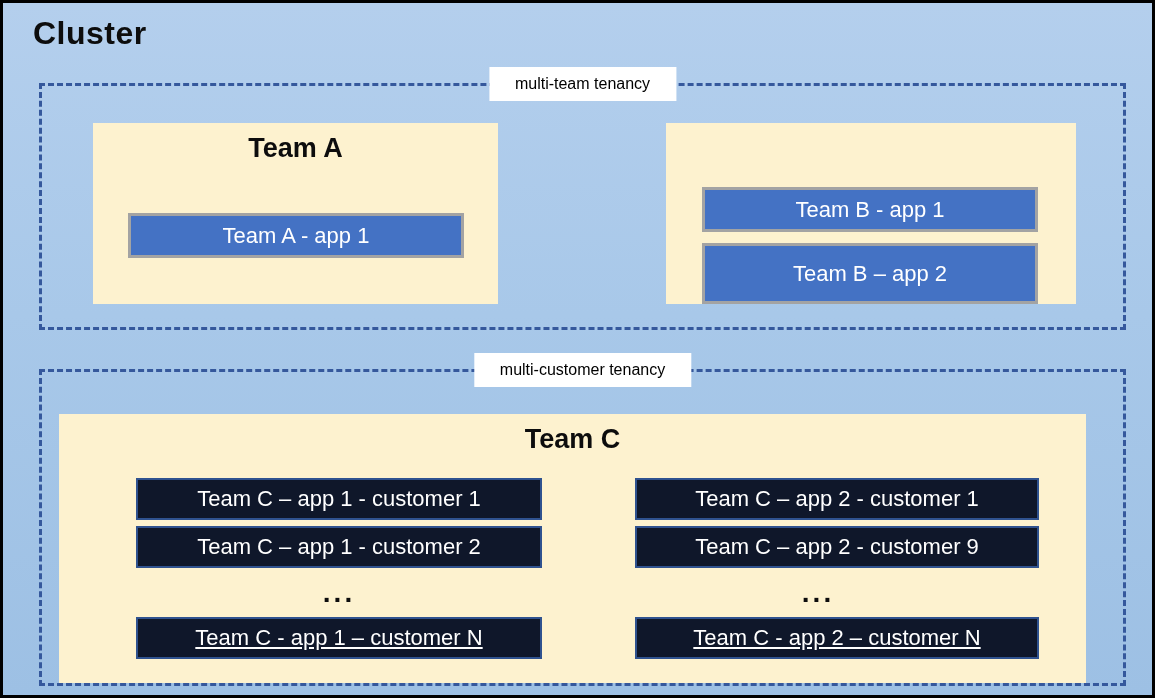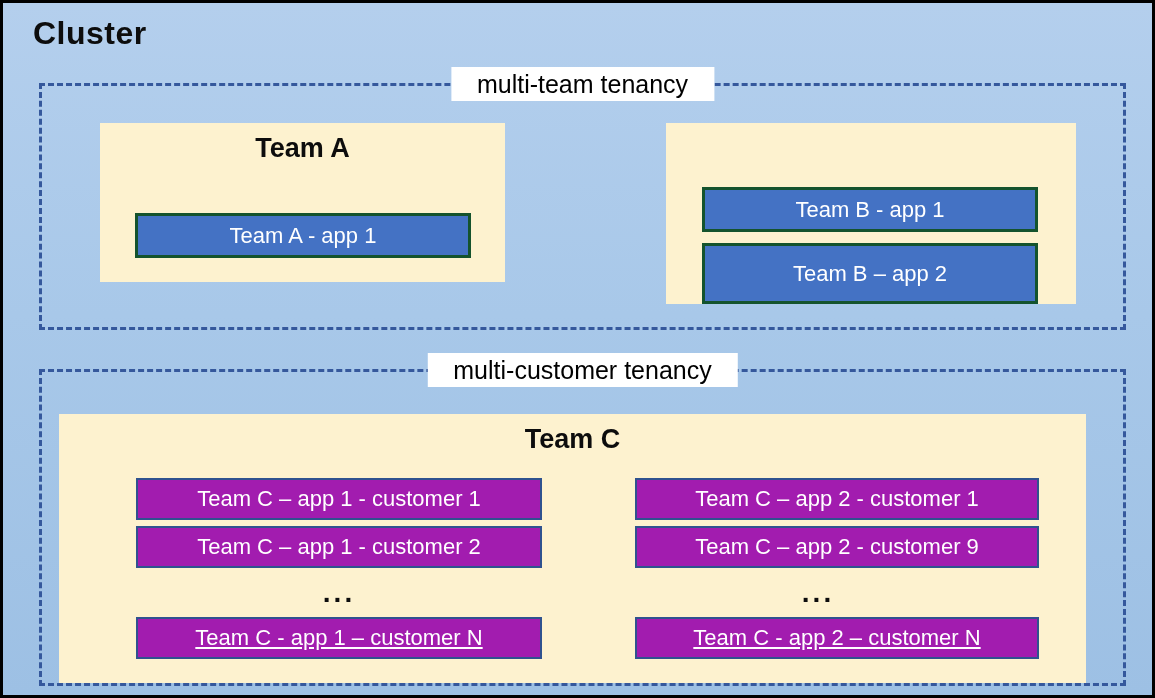--- a/index.html
+++ b/index.html
@@ -36,63 +36,63 @@
     border: 3px dashed #35589c;
   }
   .tenancy-team    { left: 36px; top: 80px;  width: 1087px; height: 247px; }
   .tenancy-customer{ left: 36px; top: 366px; width: 1087px; height: 317px; }
   .tenancy-label {
     position: absolute;
     left: 50%; top: -19px;
     transform: translateX(-50%);
     background: #ffffff;
     color: #000000;
-    font-size: 25px;
+    font-size: 16px;
     line-height: 34px;
     height: 34px;
     padding: 0 26px;
     white-space: nowrap;
     z-index: 3;
   }
   .team {
     position: absolute;
     background: #fdf2cf;
     box-sizing: border-box;
   }
-  .team-a { left: 58px;  top: 37px; width: 405px;  height: 159px; }
+  .team-a { left: 51px;  top: 37px; width: 405px;  height: 181px; }
   .team-b { left: 624px; top: 37px; width: 410px;  height: 181px; }
   .team-c { left: 17px;  top: 42px; width: 1027px; height: 269px; }
   .team-title {
     position: absolute;
     left: 0; right: 0;
     top: 10px;
     text-align: center;
     font-size: 27px;
     font-weight: bold;
     color: #0d0d0d;
   }
   .app {
     position: absolute;
     box-sizing: border-box;
     background: #4472c4;
-    border: 3px solid #14532d;
+    border: 3px solid #a3a3a3;
     color: #ffffff;
     font-size: 22px;
     display: flex;
     align-items: center;
     justify-content: center;
     white-space: nowrap;
   }
   .team-a .app-1 { left: 35px; top: 90px;  width: 336px; height: 45px; }
   .team-b .app-1 { left: 36px; top: 64px;  width: 336px; height: 45px; }
   .team-b .app-2 { left: 36px; top: 120px; width: 336px; height: 61px; }
   .capp {
     position: absolute;
     box-sizing: border-box;
-    background: #a21caf;
+    background: #0f172a;
     border: 2px solid #2f528f;
     color: #ffffff;
     font-size: 22px;
     display: flex;
     align-items: center;
     justify-content: center;
     white-space: nowrap;
     height: 42px;
   }
   .col-left  .capp { left: 77px;  width: 406px; }

